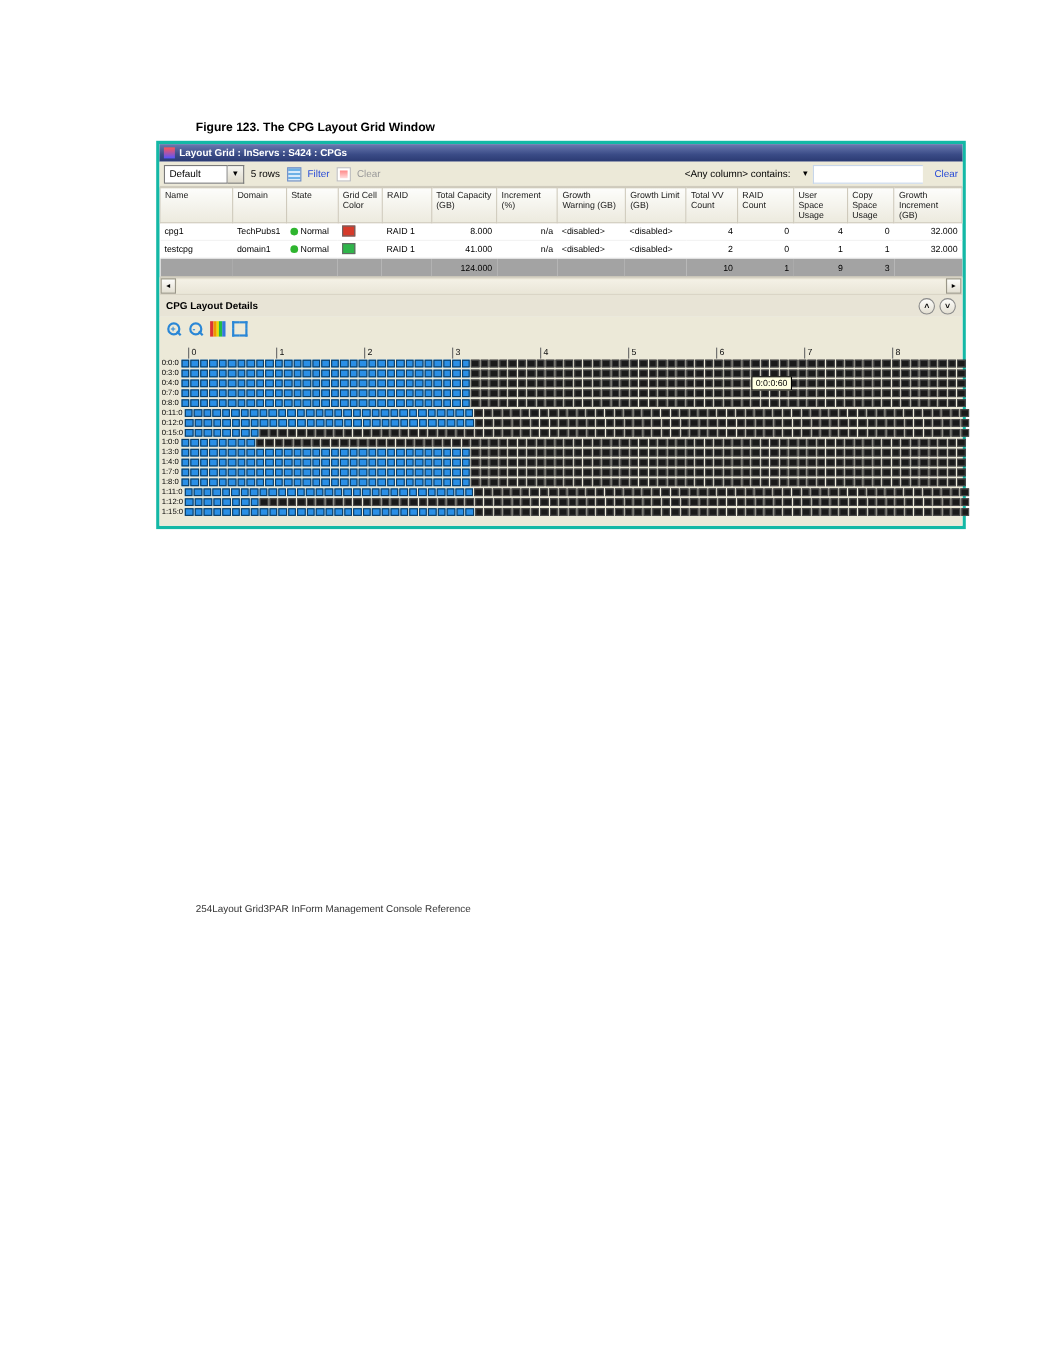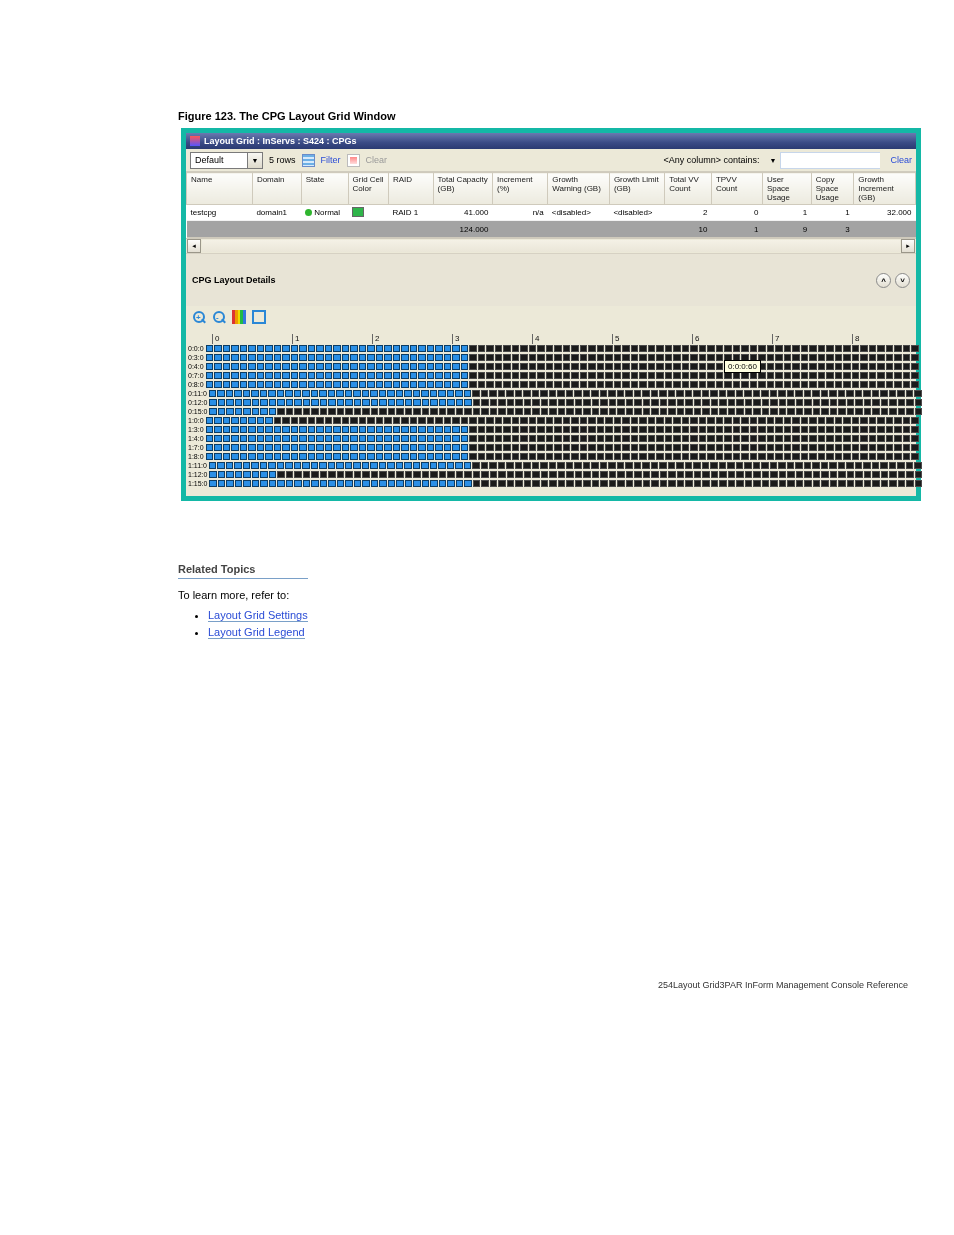--- a/index.html
+++ b/index.html
@@ -1,18 +1,18 @@
 <!DOCTYPE html>
 <html><head>
 <meta charset="utf-8">
 <style>
 html,body{margin:0;padding:0;font-family:Verdana,Arial,sans-serif;font-size:8px;background:#fff;color:#000}
 .page{width:828px;margin:0 auto;padding:0}
 .caption{font-size:11px;font-weight:bold;margin:110px 0 6px 115px}
-.win{width:730px;margin-left:118px;border:5px solid #14b8a6}
+.win{width:730px;margin-left:79px;border:3px solid #14b8a6}
 .titlebar{height:16px;background:linear-gradient(#6a7ab0,#3a4b86 60%,#2a3a72);color:#fff;display:flex;align-items:center;padding:0 4px;font-weight:bold;font-size:9px}
 .titlebar .ticon{width:10px;height:10px;margin-right:4px;display:inline-block;background:linear-gradient(#f55,#55f)}
 .toolbar{height:22px;background:#ece9d8;border-bottom:1px solid #d0ccbe;display:flex;align-items:center;padding:0 4px;font-size:9px}
 .toolbar .left{display:flex;align-items:center;gap:6px;flex:none}
 .toolbar .spacer{flex:1}
 .toolbar .right{display:flex;align-items:center;gap:4px}
 .dd{display:flex;align-items:center}
 .dd-field{border:1px solid #7a7a7a;background:#fff;padding:1px 4px;min-width:48px;height:13px;line-height:13px;font-size:9px}
 .dd-btn{width:14px;height:15px;border:1px solid #7a7a7a;border-left:none;background:linear-gradient(#f7f7f3,#dedacb);display:flex;align-items:center;justify-content:center;font-size:7px}
 .tb-link{color:#2a4cd6;cursor:pointer}
@@ -28,21 +28,21 @@
 th{background:linear-gradient(#fdfdfb,#eceade);border:1px solid #cfcabc;padding:2px 4px;text-align:left;color:#1a1a1a;font-weight:normal;vertical-align:top;height:22px}
 td{border-bottom:1px solid #f2f2f2;padding:1px 4px;white-space:nowrap;height:13px}
 td.r{text-align:right}
 tr.sel td{background:#e3e9e5}
 .dot{display:inline-block;width:7px;height:7px;border-radius:50%;background:#2fb52f;margin-right:2px;vertical-align:middle}
 .sw{display:inline-block;width:10px;height:8px;border:1px solid #666}
 .totals td{background:#a3a3a3;border-top:1px solid #cfcabc;border-bottom:1px solid #cfcabc;height:14px}
 .hscroll{height:14px;background:#ece9d8;border-top:1px solid #cfcabc;display:flex;align-items:center;justify-content:space-between;padding:0 1px}
 .hs-arrow{width:12px;height:12px;border:1px solid #9a9689;background:linear-gradient(#fdfdfb,#e3dfd2);font-size:7px;display:flex;align-items:center;justify-content:center}
 .hs-track{flex:1;margin:0 1px;height:12px;background:linear-gradient(#f4f1e6,#eae6d8)}
-.details-hdr{height:20px;background:#e8e4d6;border-top:1px solid #d6d1c3;display:flex;align-items:center;padding:16px 6px;font-weight:bold;font-size:9px}
+.details-hdr{height:20px;background:#e8e4d6;border-top:1px solid #d6d1c3;display:flex;align-items:center;padding:0 6px;font-weight:bold;font-size:9px}
 .details-hdr .spacer{flex:1}
 .circ{width:13px;height:13px;border:1px solid #8a8a8a;border-radius:50%;display:flex;align-items:center;justify-content:center;background:linear-gradient(#fdfdfb,#e3dfd2);margin-left:4px;font-size:8px}
 .mini-tb{height:22px;background:#ece9d8;display:flex;align-items:center;padding:0 6px;gap:6px}
 .mag{width:14px;height:14px;position:relative}
 .mag:before{content:"";position:absolute;left:1px;top:1px;width:8px;height:8px;border:2px solid #2a87d6;border-radius:50%}
 .mag:after{content:"";position:absolute;left:9px;top:10px;width:5px;height:2px;background:#2a87d6;transform:rotate(45deg)}
 .mag.plus .pm,.mag.minus .pm{position:absolute;left:4px;top:3px;font-size:8px;font-weight:bold;color:#2a87d6}
 .rainbow{width:14px;height:14px;display:flex}
 .rainbow span{flex:1}
 .expand{width:14px;height:14px;position:relative}
@@ -59,21 +59,21 @@
 .row{display:flex;align-items:center;height:9px}
 .rlabel{width:24px;text-align:right;font-size:7px;color:#000;padding-right:2px;height:9px;line-height:9px;background:#ece9d8}
 .cells{display:flex;gap:0}
 .c{width:7.5px;height:7.5px;margin-right:1px;box-sizing:border-box}
 .cb{background:#2a8fe6;border:1px solid #0c3c63}
 .ce{background:#1a1a1a;border:1px solid #4a4a4a}
 .tooltip{position:absolute;background:#ffffe1;border:1px solid #000;padding:1px 3px;font-size:8px;z-index:10}
 .footnotes{margin:60px 0 0 115px;font-size:11px;line-height:1.5}
 .ftitle{font-weight:bold;border-bottom:1px solid #7aa0c8;width:130px;margin-bottom:8px;color:#444}
 .flink{color:#2a4cd6;border-bottom:1px solid #7aa0c8;cursor:pointer}
-.footer{width:730px;margin:340px 0 20px 115px;display:flex;justify-content:flex-end;font-size:9px;color:#333}
+.footer{width:730px;margin:340px 0 20px 115px;display:flex;justify-content:flex-start;font-size:9px;color:#333}
 </style>
 </head>
 <body>
 <div class="page">
 
 <div class="caption">Figure 123. The CPG Layout Grid Window</div>
 
 <div class="win">
   <div class="titlebar">
     <span class="ticon"></span>
@@ -124,27 +124,43 @@
               <th>Name</th>
               <th>Domain</th>
               <th>State</th>
               <th>Grid Cell Color</th>
               <th>RAID</th>
               <th>Total Capacity (GB)</th>
               <th>Increment (%)</th>
               <th>Growth Warning (GB)</th>
               <th>Growth Limit (GB)</th>
               <th>Total VV Count</th>
-              <th>TPVV Count</th>
+              <th>RAID Count</th>
               <th>User Space Usage</th>
               <th>Copy Space Usage</th>
               <th>Growth Increment (GB)</th>
             </tr>
           </thead>
       <tbody id="data-rows">
+            <tr>
+              <td>cpg1</td>
+              <td>TechPubs1</td>
+              <td><span class="dot"></span>Normal</td>
+              <td><span class="sw" style="background: rgb(214, 58, 42);"></span></td>
+              <td>RAID 1</td>
+              <td class="r">8.000</td>
+              <td class="r">n/a</td>
+              <td>&lt;disabled&gt;</td>
+              <td>&lt;disabled&gt;</td>
+              <td class="r">4</td>
+              <td class="r">0</td>
+              <td class="r">4</td>
+              <td class="r">0</td>
+              <td class="r">32.000</td>
+            </tr>
             <tr>
               <td>testcpg</td>
               <td>domain1</td>
               <td><span class="dot"></span>Normal</td>
               <td><span class="sw" style="background: rgb(47, 181, 74);"></span></td>
               <td>RAID 1</td>
               <td class="r">41.000</td>
               <td class="r">n/a</td>
               <td>&lt;disabled&gt;</td>
               <td>&lt;disabled&gt;</td>
@@ -1644,28 +1660,20 @@
               <div class="c ce"></div>
               <div class="c ce"></div>
               <div class="c ce"></div>
             </div>
           </div>
         </div>
     <div class="tooltip" id="grid-tip" style="left:538px;top:32px">0:0:0:60</div>
   </div>
 </div>
 
-<div class="footnotes">
-  <div class="ftitle">Related Topics</div>
-  <div>To learn more, refer to:</div>
-  <ul id="ref-links" style="margin:4px 0;padding-left:30px">
-        <li><span class="flink">Layout Grid Settings</span></li>
-        <li><span class="flink">Layout Grid Legend</span></li>
-      </ul>
-</div>
 
 <div class="footer">
   <span>254</span>
   <span>Layout Grid</span>
   <span>3PAR InForm Management Console Reference</span>
 </div>
 
 </div>
 
 </body></html>

